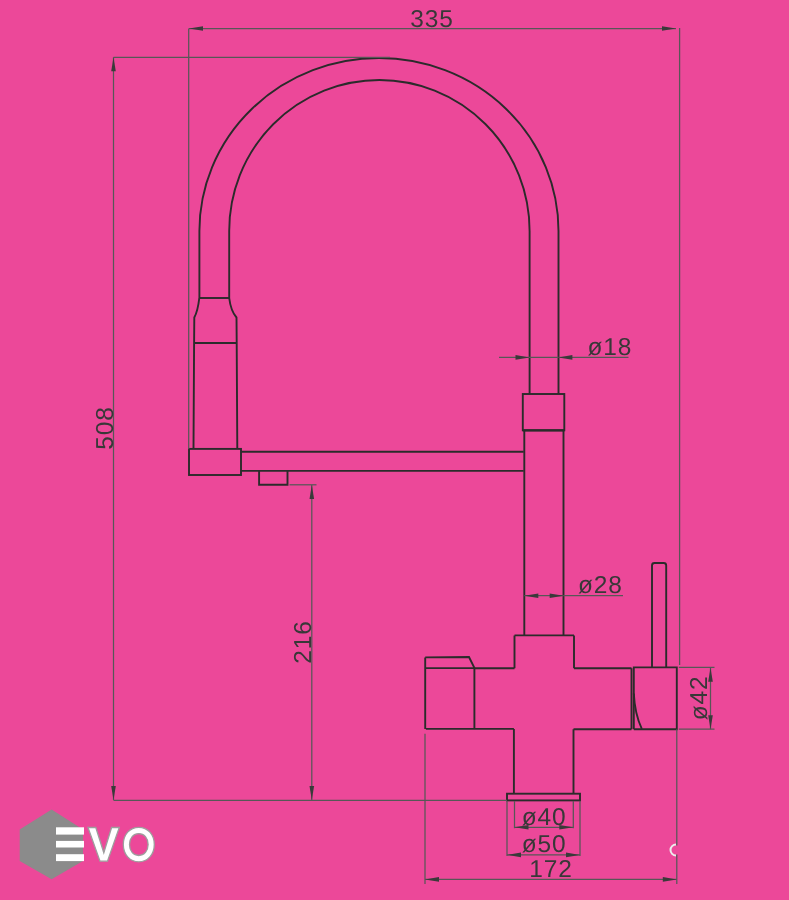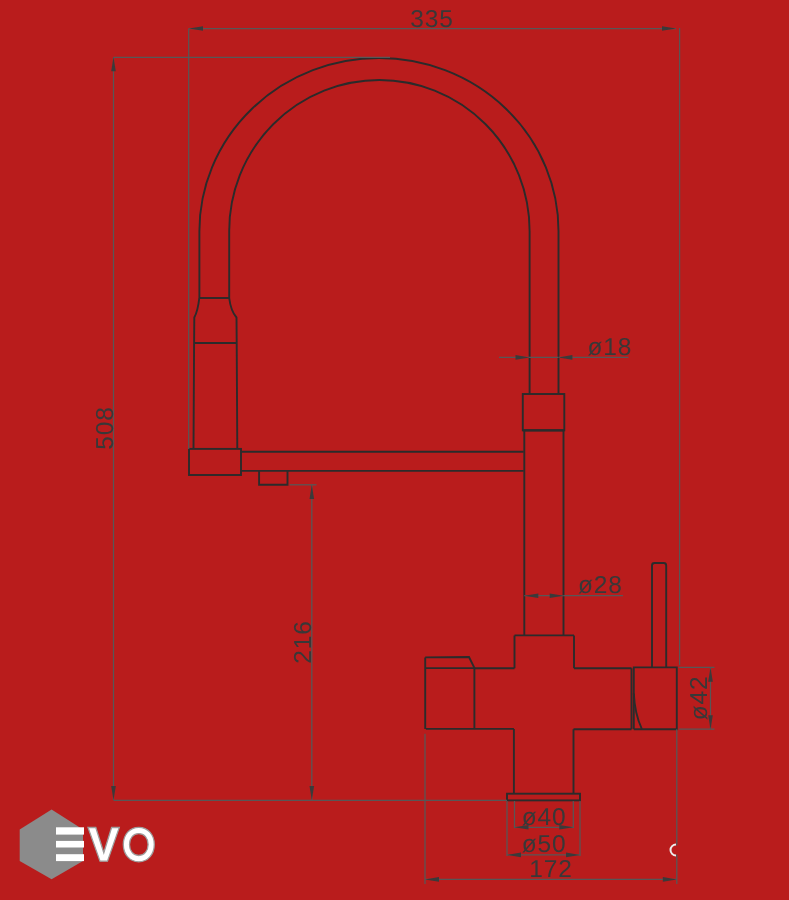--- a/index.html
+++ b/index.html
@@ -1,16 +1,16 @@
 <!DOCTYPE html>
 <html><head>
 <meta charset="utf-8">
 <style>
   html,body{margin:0;padding:0;background:#ffffff;}
-  #page{width:789px;height:900px;position:relative;background:#b91c1c;overflow:hidden;}
+  #page{width:789px;height:900px;position:relative;background:#ec4899;overflow:hidden;}
   svg{position:absolute;left:0;top:0;text-rendering:geometricPrecision;}
   text{font-family:"Liberation Sans", sans-serif;fill:#383838;}
 </style>
 </head>
 <body>
 <div id="page">
 <svg width="789" height="900" viewBox="0 0 789 900">
 <g fill="none" stroke="#2b2b2b" stroke-width="1.9">
 
   <path d="M 199.4,298 L 199.4,231 A 179.55,173 0 0 1 558.5,231 L 558.5,394"></path>

